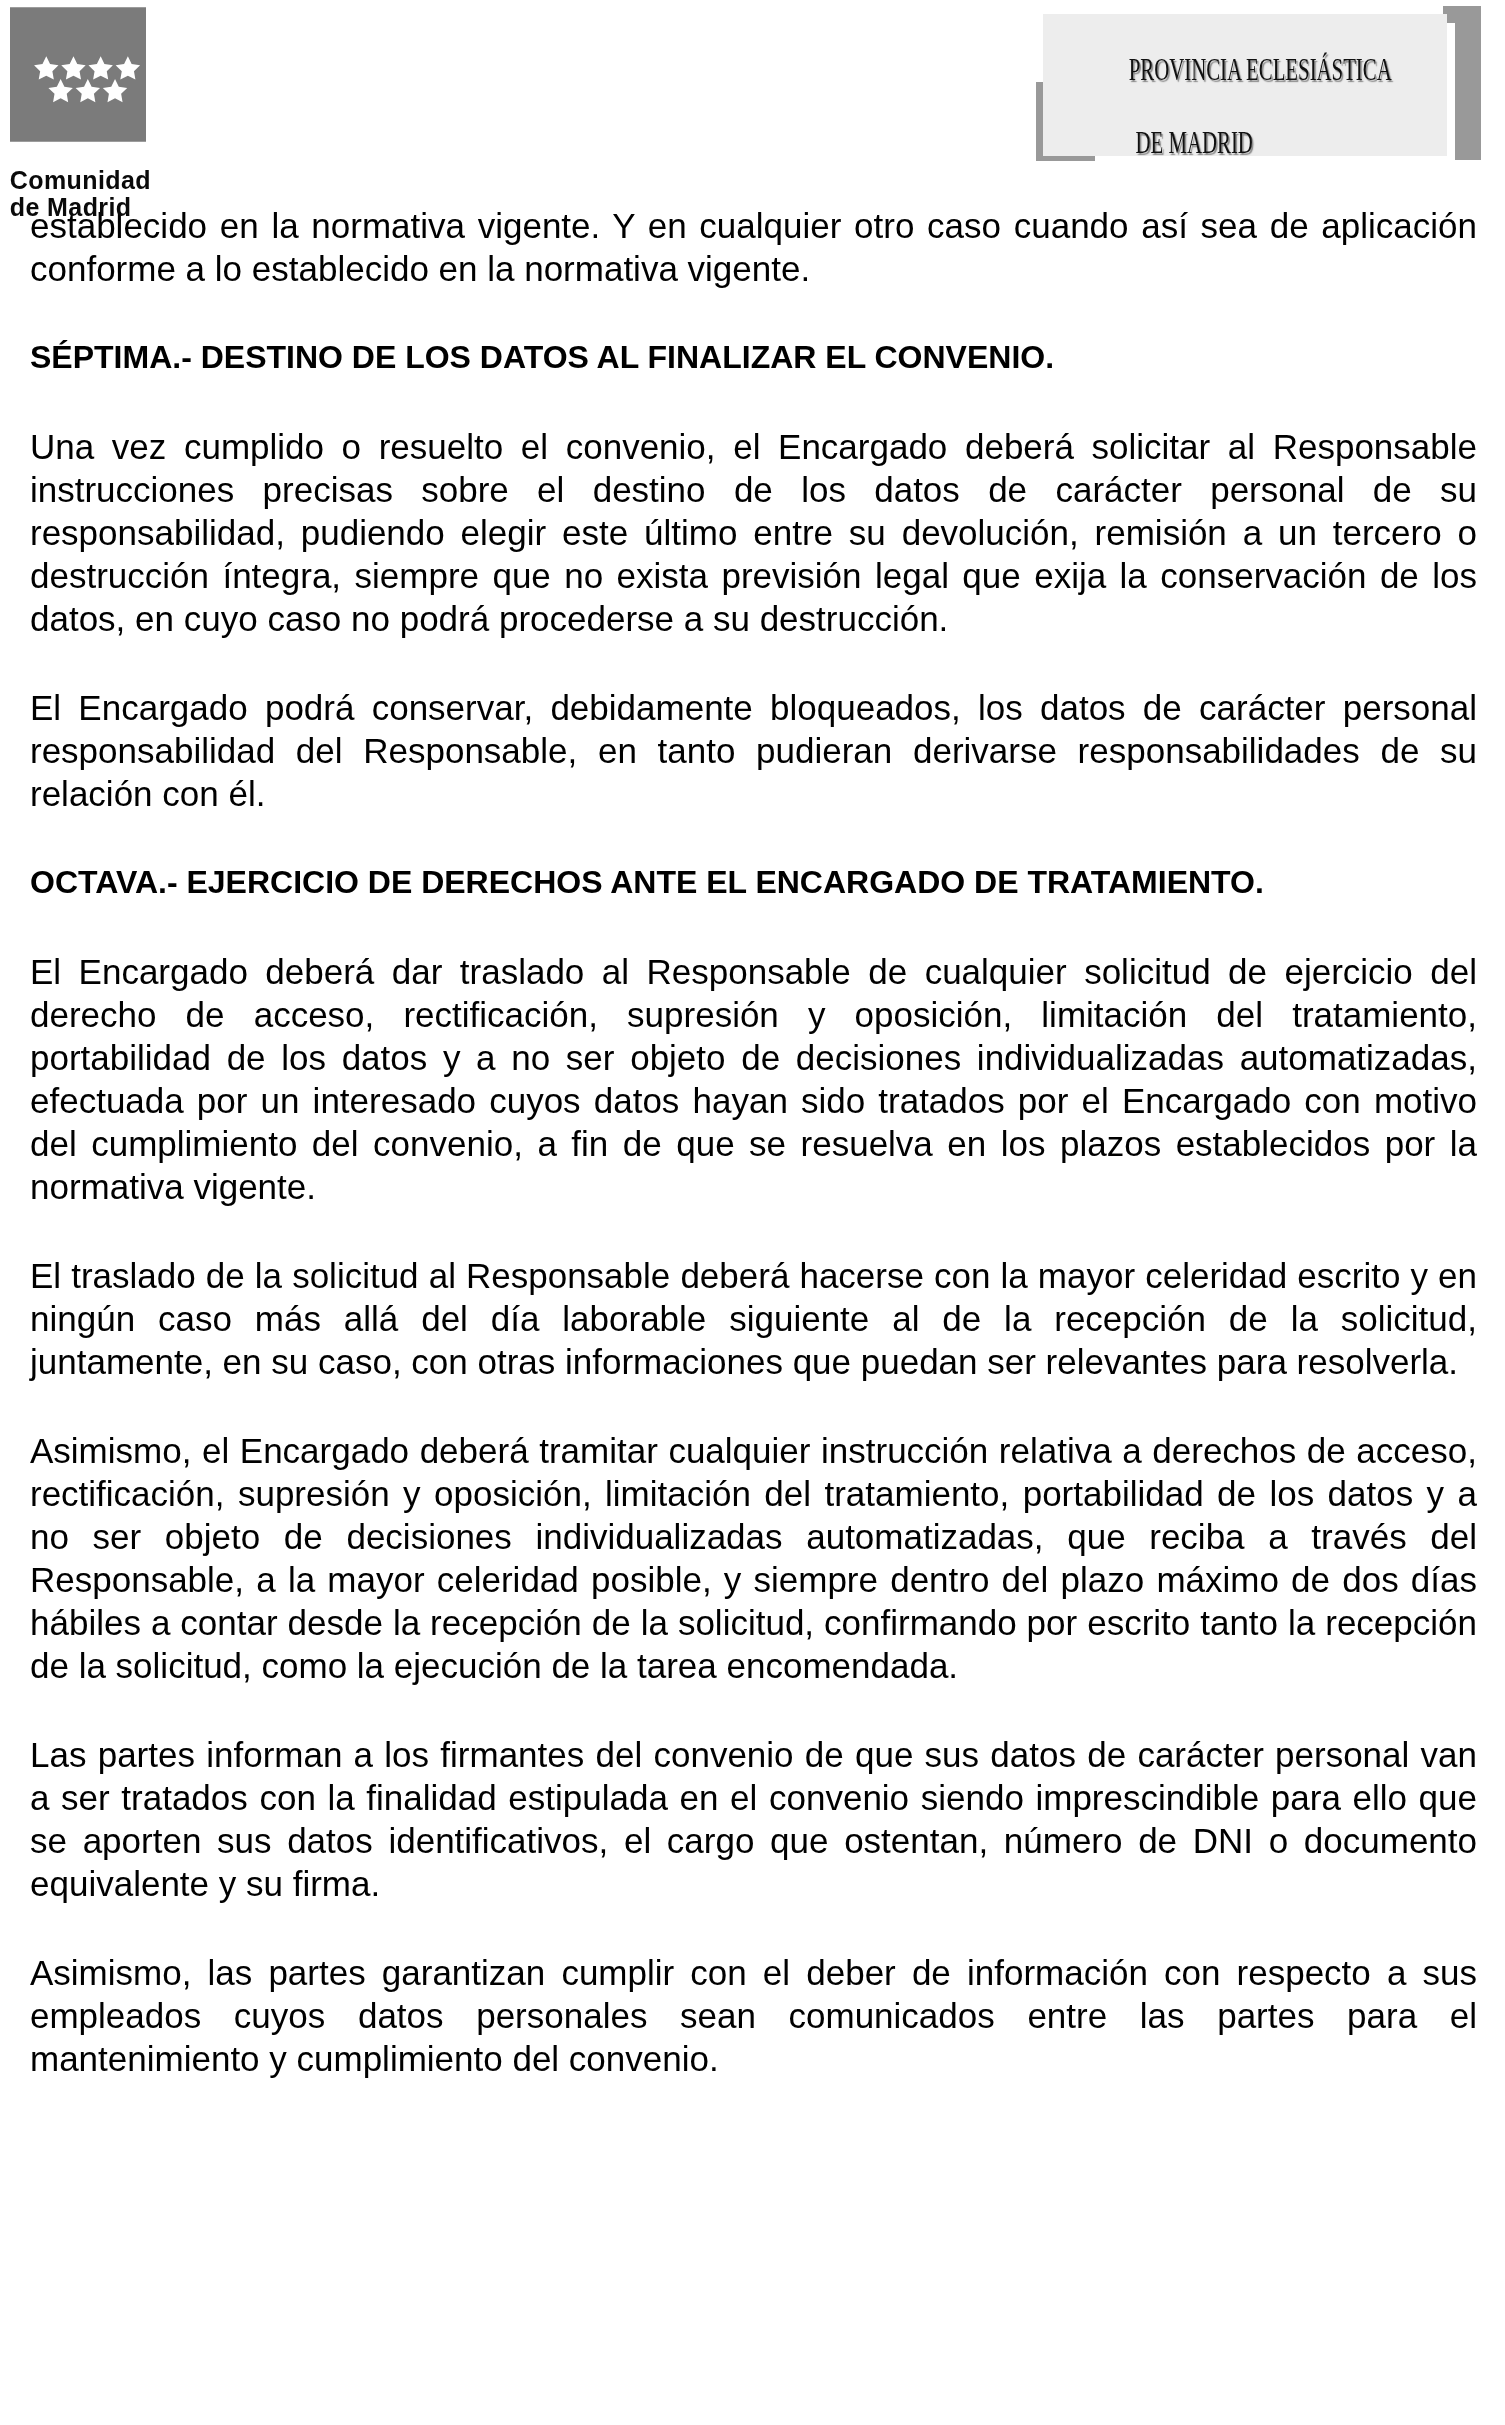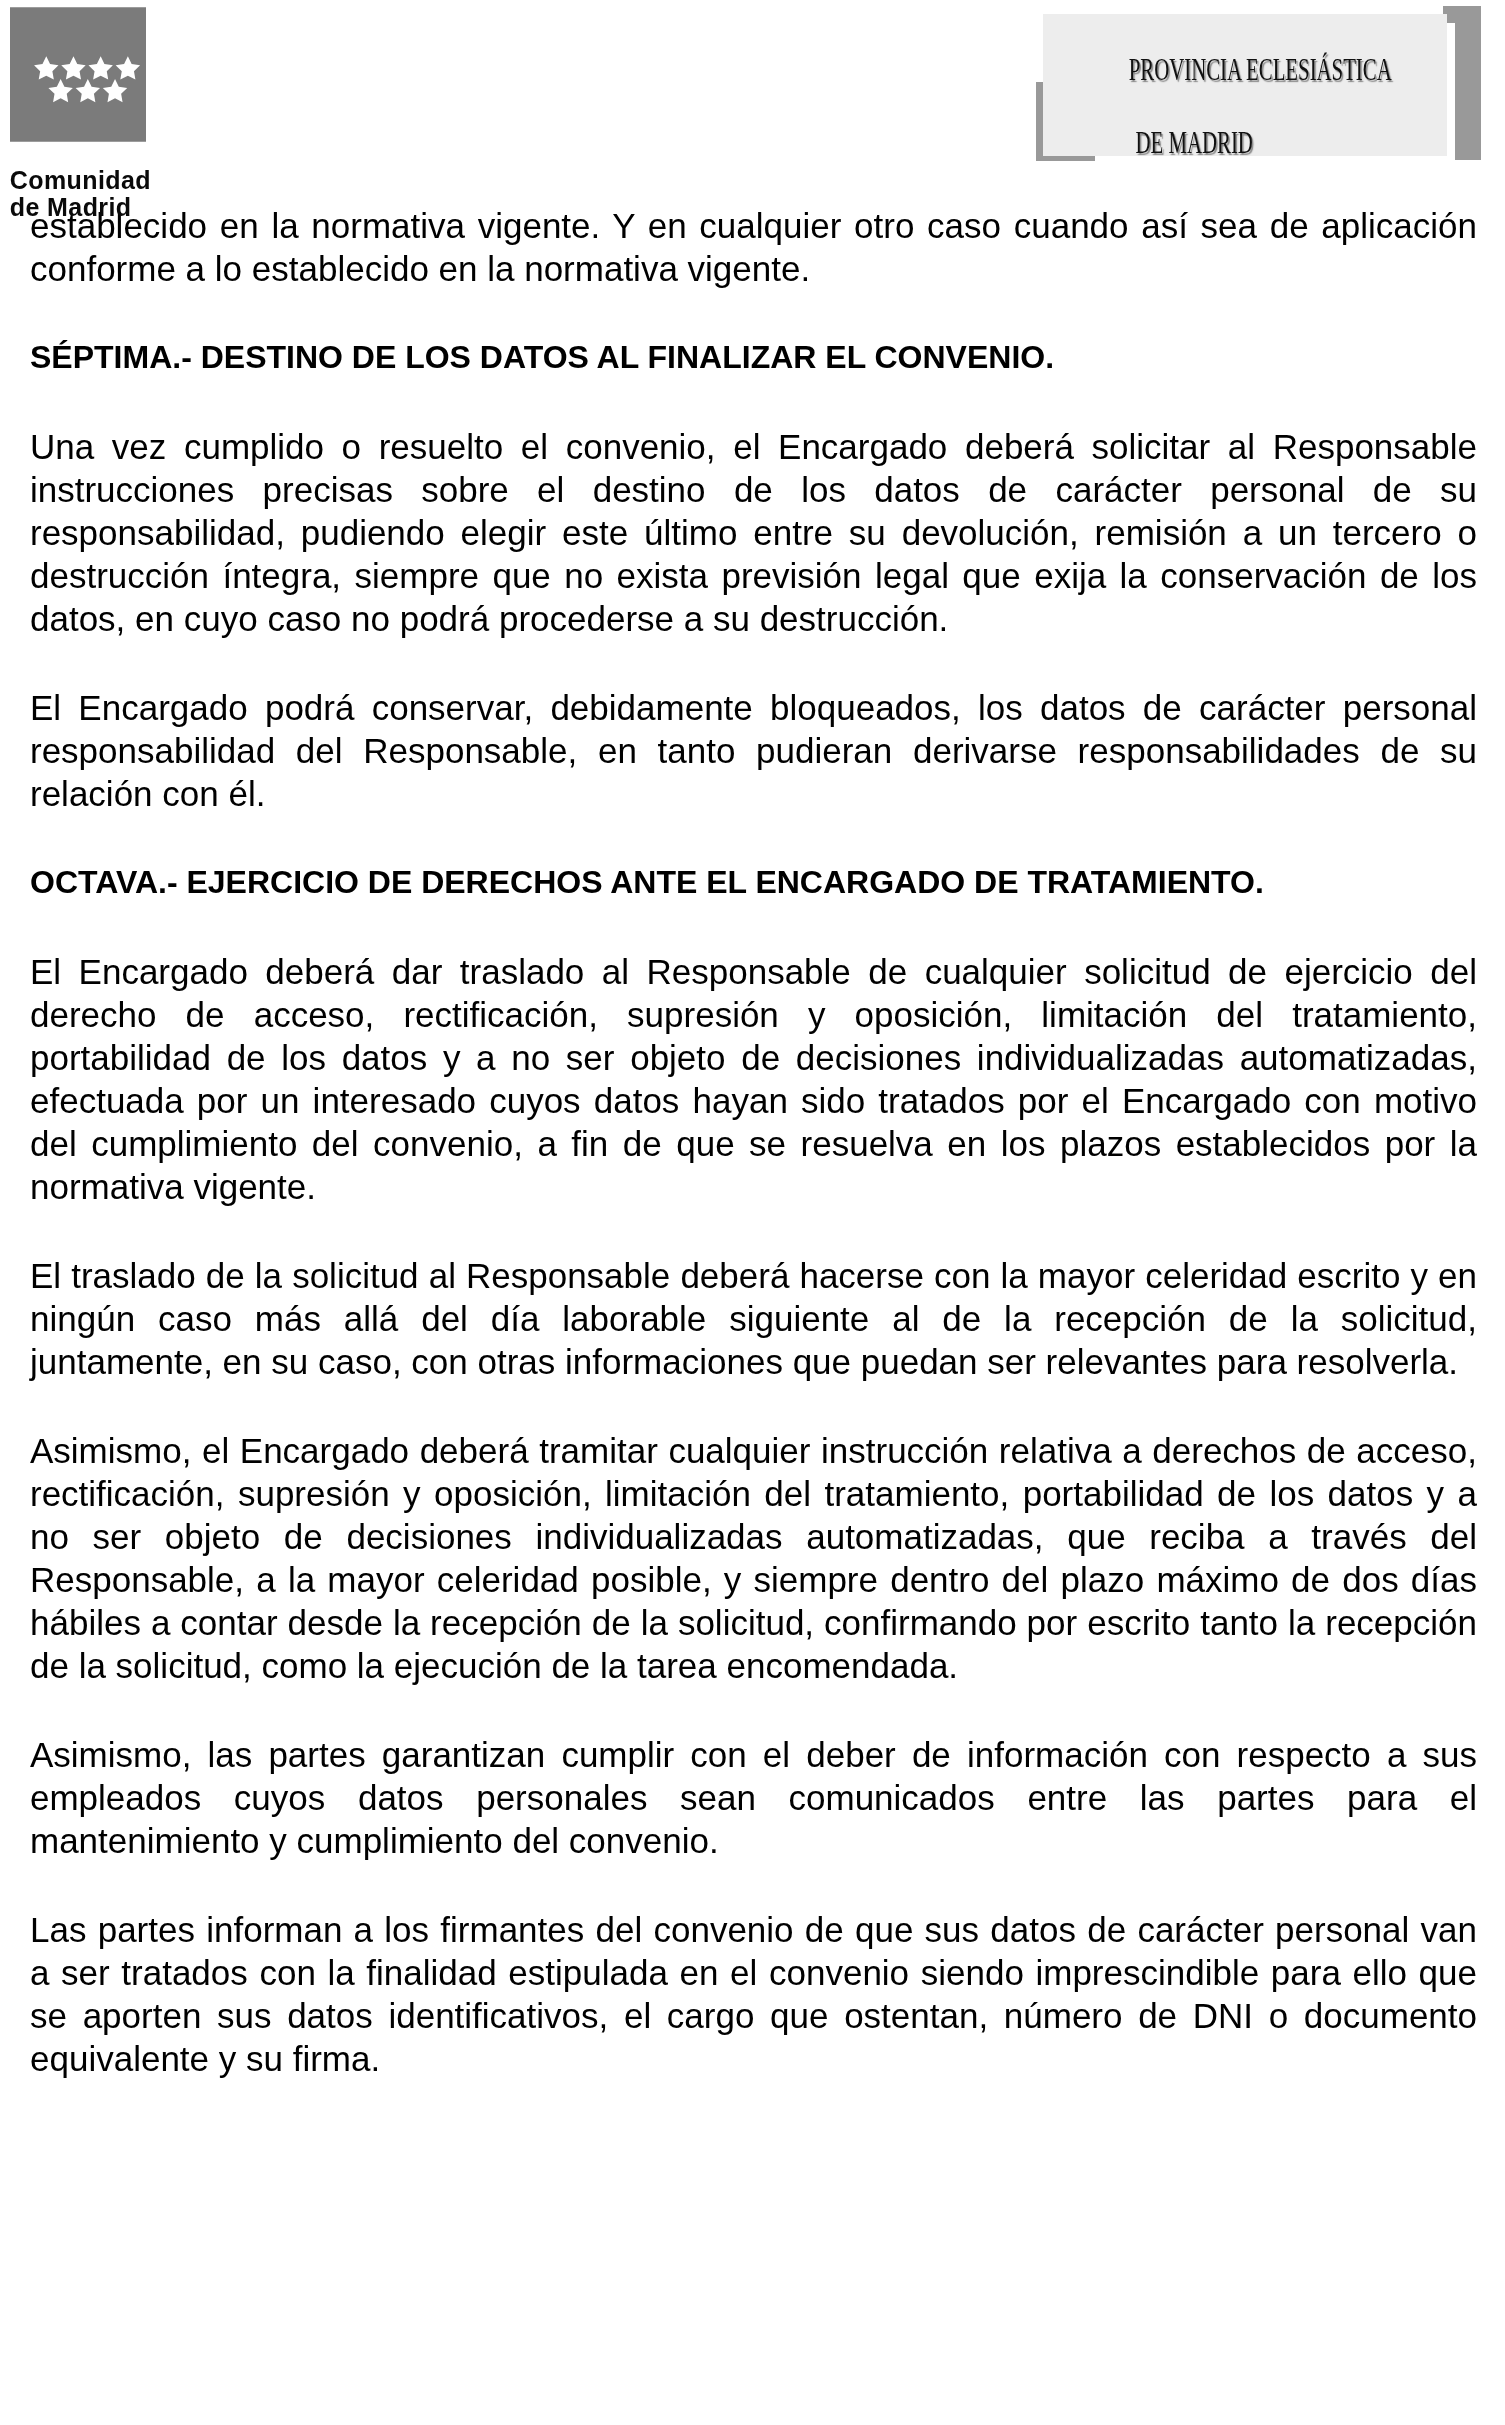--- a/index.html
+++ b/index.html
@@ -147,16 +147,16 @@
 
 <main class="content">
   <p>establecido en la normativa vigente. Y en cualquier otro caso cuando así sea de aplicación conforme a lo establecido en la normativa vigente.</p>
   <div class="clause-heading">SÉPTIMA.- DESTINO DE LOS DATOS AL FINALIZAR EL CONVENIO.</div>
   <p>Una vez cumplido o resuelto el convenio, el Encargado deberá solicitar al Responsable instrucciones precisas sobre el destino de los datos de carácter personal de su responsabilidad, pudiendo elegir este último entre su devolución, remisión a un tercero o destrucción íntegra, siempre que no exista previsión legal que exija la conservación de los datos, en cuyo caso no podrá procederse a su destrucción.</p>
   <p>El Encargado podrá conservar, debidamente bloqueados, los datos de carácter personal responsabilidad del Responsable, en tanto pudieran derivarse responsabilidades de su relación con él.</p>
   <div class="clause-heading">OCTAVA.- EJERCICIO DE DERECHOS ANTE EL ENCARGADO DE TRATAMIENTO.</div>
   <p>El Encargado deberá dar traslado al Responsable de cualquier solicitud de ejercicio del derecho de acceso, rectificación, supresión y oposición, limitación del tratamiento, portabilidad de los datos y a no ser objeto de decisiones individualizadas automatizadas, efectuada por un interesado cuyos datos hayan sido tratados por el Encargado con motivo del cumplimiento del convenio, a fin de que se resuelva en los plazos establecidos por la normativa vigente.</p>
   <p>El traslado de la solicitud al Responsable deberá hacerse con la mayor celeridad escrito y en ningún caso más allá del día laborable siguiente al de la recepción de la solicitud, juntamente, en su caso, con otras informaciones que puedan ser relevantes para resolverla.</p>
   <p>Asimismo, el Encargado deberá tramitar cualquier instrucción relativa a derechos de acceso, rectificación, supresión y oposición, limitación del tratamiento, portabilidad de los datos y a no ser objeto de decisiones individualizadas automatizadas, que reciba a través del Responsable, a la mayor celeridad posible, y siempre dentro del plazo máximo de dos días hábiles a contar desde la recepción de la solicitud, confirmando por escrito tanto la recepción de la solicitud, como la ejecución de la tarea encomendada.</p>
+  <p>Las partes informan a los firmantes del convenio de que sus datos de carácter personal van a ser tratados con la finalidad estipulada en el convenio siendo imprescindible para ello que se aporten sus datos identificativos, el cargo que ostentan, número de DNI o documento equivalente y su firma.</p>
   <p>Asimismo, las partes garantizan cumplir con el deber de información con respecto a sus empleados cuyos datos personales sean comunicados entre las partes para el mantenimiento y cumplimiento del convenio.</p>
-  <p>Las partes informan a los firmantes del convenio de que sus datos de carácter personal van a ser tratados con la finalidad estipulada en el convenio siendo imprescindible para ello que se aporten sus datos identificativos, el cargo que ostentan, número de DNI o documento equivalente y su firma.</p>
 </main>
 
 
 </body></html>

